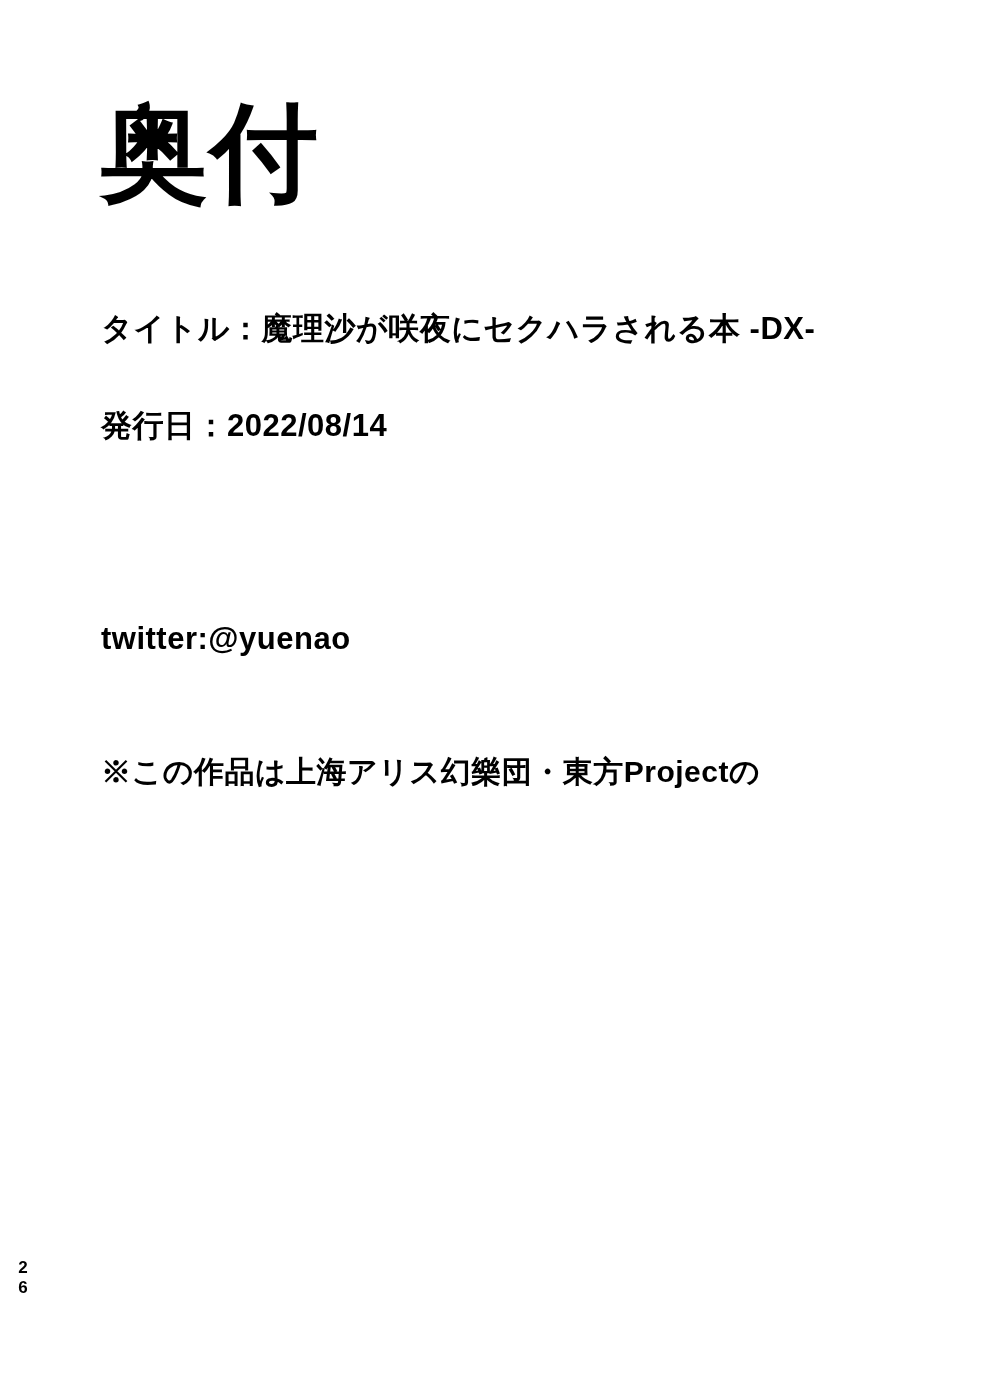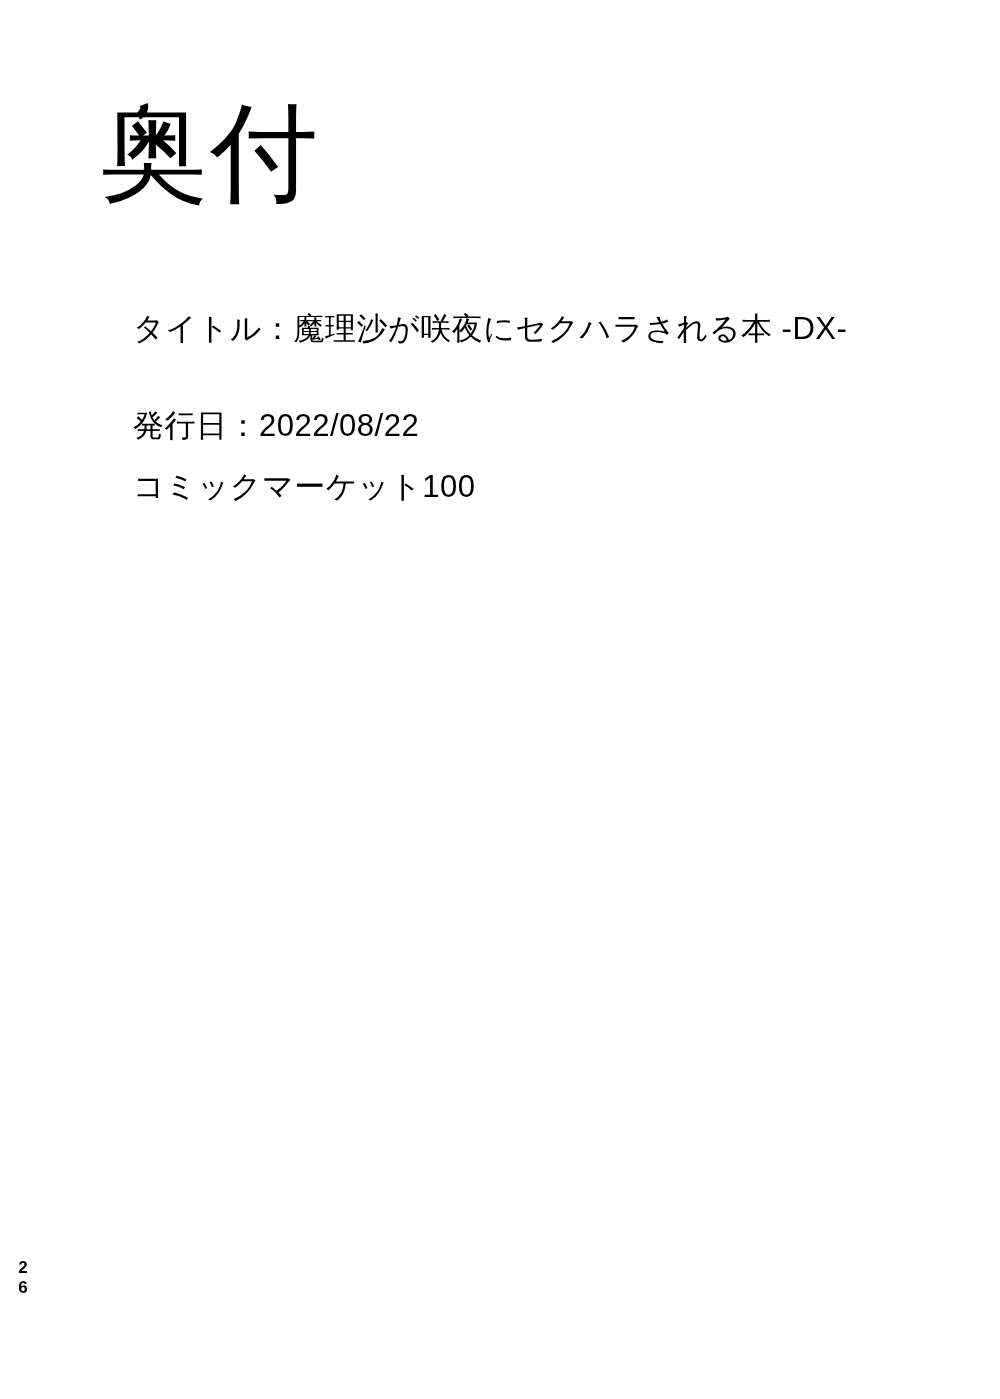--- a/index.html
+++ b/index.html
@@ -19,36 +19,35 @@
     position: absolute;
     inset: 0;
     background: #ffffff;
   }
   .colophon-title {
     position: absolute;
     left: 100px;
     top: 96px;
     font-size: 108px;
     line-height: 1.05;
-    font-weight: 400;
+    font-weight: 700;
     letter-spacing: 2px;
   }
   .body-block {
     position: absolute;
     left: 101px;
     top: 310px;
     width: 860px;
   }
   .line {
     font-size: 31px;
     line-height: 1.25;
-    font-weight: 400;
+    font-weight: 700;
     letter-spacing: 0.5px;
     white-space: pre-wrap;
-    margin-left: 32px;
   }
   .gap-lg { height: 58px; }
   .gap-md { height: 40px; }
   .gap-sm { height: 22px; }
   .gap-xl { height: 72px; }
   .notice .line {
     font-size: 30px;
     line-height: 1.3;
   }
   .notice-indent {
@@ -75,41 +74,42 @@
 <div class="page">
 
   <div class="colophon-title">奥付</div>
 
   <div class="body-block">
 
     <div class="line">タイトル：魔理沙が咲夜にセクハラされる本 -DX-</div>
 
     <div class="gap-lg"></div>
 
-    <div class="line">発行日：2022/08/22</div>
+    <div class="line">発行日：2022/08/14</div>
 
     <div class="gap-sm"></div>
 
-    <div class="line">コミックマーケット100</div>
 
     <div class="gap-lg"></div>
 
 
     <div class="gap-sm"></div>
 
 
     <div class="gap-xl"></div>
 
+    <div class="line">twitter:@yuenao</div>
 
     <div class="gap-sm"></div>
 
 
     <div class="gap-xl"></div>
 
     <div class="notice">
+      <div class="line">※この作品は上海アリス幻樂団・東方Projectの</div>
       <div class="gap-md"></div>
     </div>
 
   </div>
 
   <div class="page-number">
     <span>2</span>
     <span>6</span>
   </div>
 

